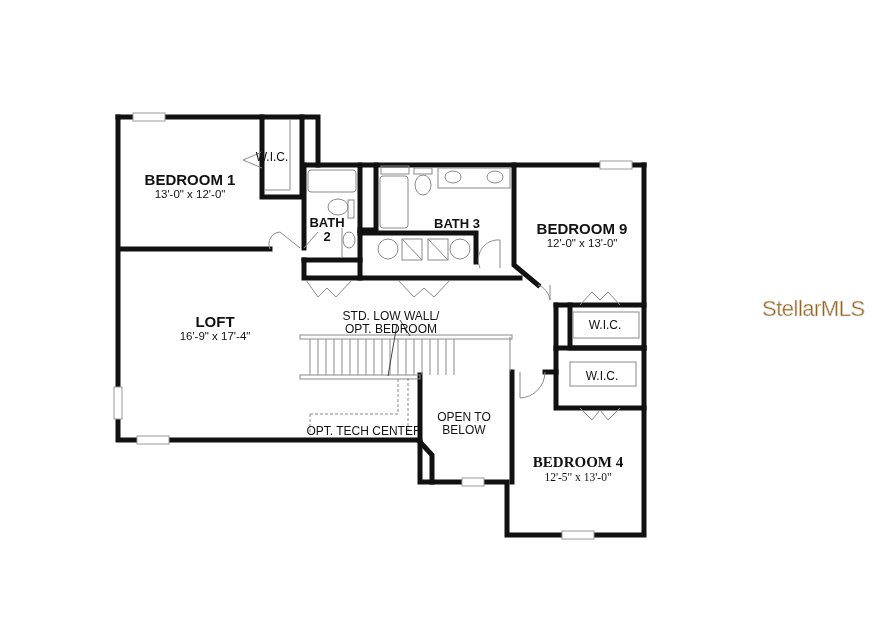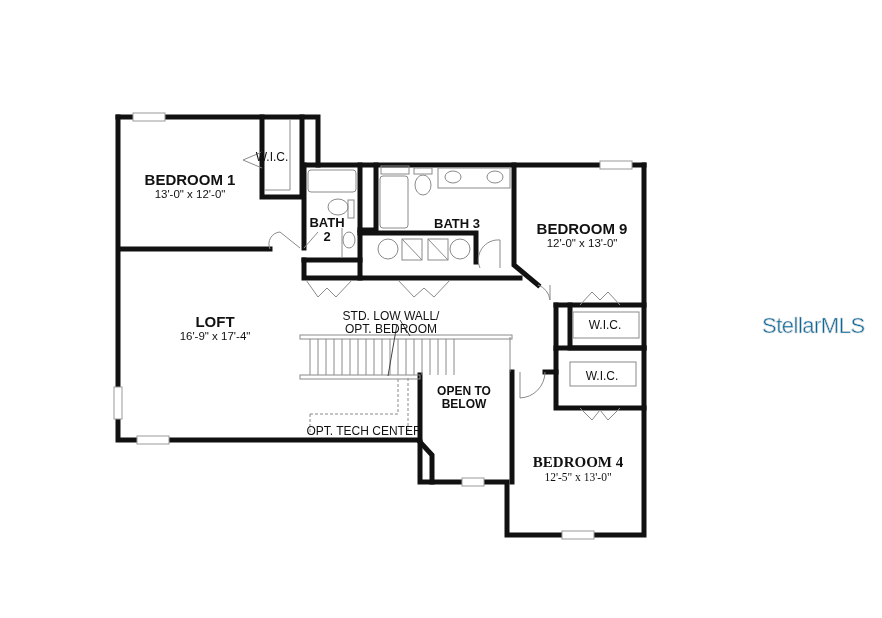--- a/index.html
+++ b/index.html
@@ -2,21 +2,21 @@
 <html><head>
 <meta charset="utf-8">
 <style>
   html, body { margin:0; padding:0; background:#ffffff; }
   body { width:882px; height:618px; position:relative; overflow:hidden; font-family:"Liberation Sans", sans-serif; }
   #plan { position:absolute; left:0; top:0; }
   .lbl { position:absolute; text-align:center; color:#111; white-space:nowrap; transform:translateX(-50%); line-height:1.05; }
   .room-name { font-weight:bold; font-size:15px; display:block; }
   .room-dim { font-size:11.5px; display:block; }
   .small { font-size:12px; }
-  .wm { position:absolute; left:762px; top:296px; font-size:22px; color:#0369a1; -webkit-text-stroke:0.7px #d6d6d6; letter-spacing:-0.5px; font-family:"Liberation Sans", sans-serif;margin-top:17px; }
+  .wm { position:absolute; left:762px; top:296px; font-size:22px; color:#a16207; -webkit-text-stroke:0.7px #d6d6d6; letter-spacing:-0.5px; font-family:"Liberation Sans", sans-serif; }
 </style>
 </head>
 <body>
 
 <svg id="plan" width="882" height="618" viewBox="0 0 882 618" xmlns="http://www.w3.org/2000/svg">
   <g fill="none" stroke="#111" stroke-width="5" stroke-linecap="square">
 
     <path d="M118 117 L318 117 L318 165"></path>
     <path d="M118 117 L118 440 L418 440"></path>
     <path d="M121 249 L270 249"></path>
@@ -157,21 +157,21 @@
   <span class="room-dim">16'-9" x 17'-4"</span>
 </div>
 
 <div class="lbl small" style="left:352px; top:310px;margin-left:39px;">
   <span style="display:block;">STD. LOW WALL/</span>
   <span style="display:block;">OPT. BEDROOM</span>
 </div>
 
 <div class="lbl small" style="left:364px; top:425px;">OPT. TECH CENTER</div>
 
-<div class="lbl small" style="left:464px; top:385px;font-weight:bold;">
+<div class="lbl small" style="left:464px; top:411px;">
   <span style="display:block;">OPEN TO</span>
   <span style="display:block;">BELOW</span>
 </div>
 
 <div class="lbl" style="left:578px; top:455px;font-family:Liberation Serif, serif;">
   <span class="room-name">BEDROOM 4</span>
   <span class="room-dim">12'-5" x 13'-0"</span>
 </div>
 <div class="lbl small" style="left:602px; top:370px;">W.I.C.</div>
 

